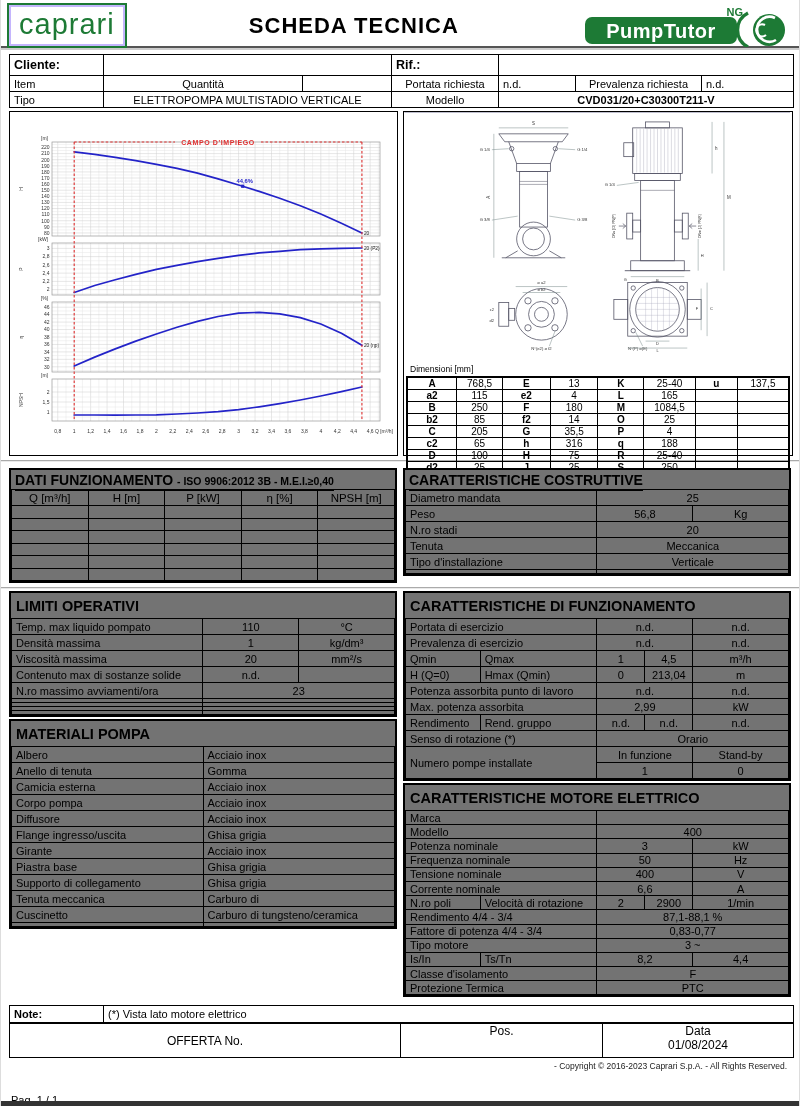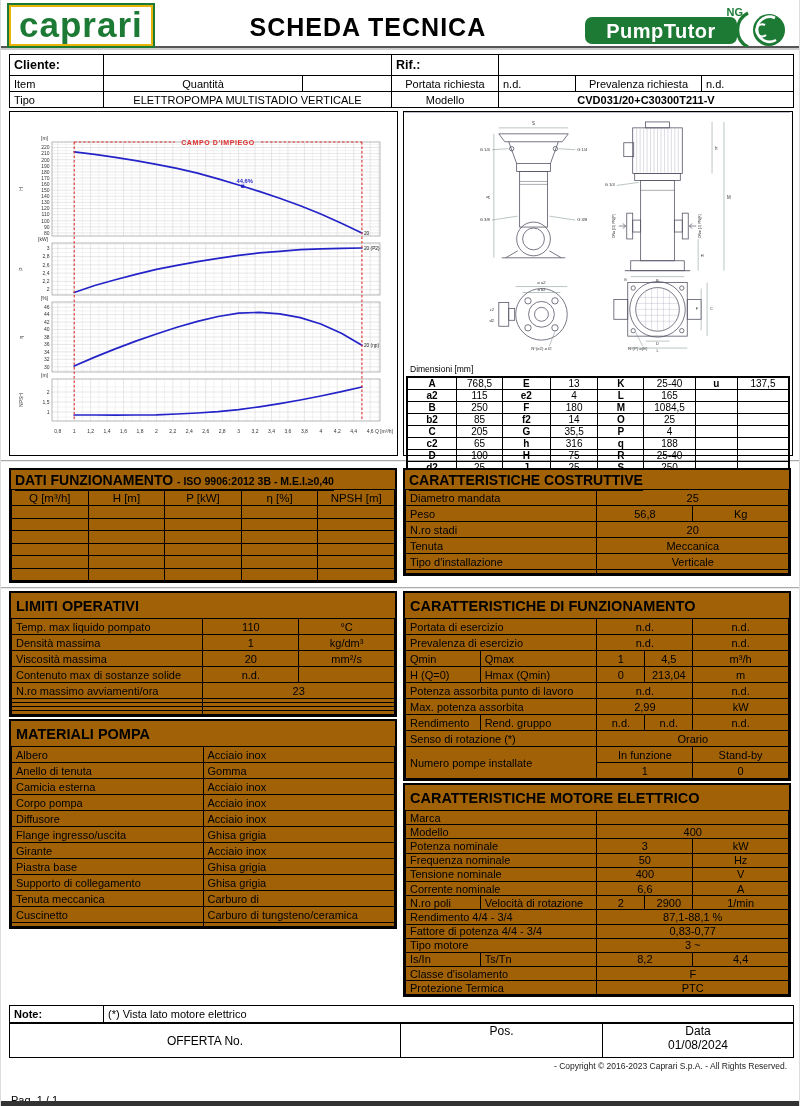--- a/index.html
+++ b/index.html
@@ -1,23 +1,23 @@
 <!DOCTYPE html>
 <html><head>
 <meta charset="utf-8">
 <style>
   html,body{margin:0;padding:0;background:#fff;}
   .page{width:800px;height:1106px;position:relative;background:#fff;color:#000;
         font-family:"Liberation Sans",sans-serif;overflow:hidden;box-sizing:border-box;
         border-left:1px solid #ddd;border-right:1px solid #ddd;}
   
   .hdr{display:flex;align-items:flex-start;padding:5px 8px 0 8px;height:44px;box-sizing:border-box;}
-  .brandbox{border:2px solid #eab308;padding:0 8px;box-shadow:0 0 0 1px #fff inset,0 0 0 2px #1d7a35;
-            font-size:35px;font-weight:bold;color:#1d7a35;letter-spacing:1px;line-height:35px;height:37px;}
-  .hdr-title{flex:1;text-align:center;font-size:25px;font-weight:bold;letter-spacing:1px;padding-top:8px;}
+  .brandbox{border:2px solid #c4b5fd;padding:0 8px;box-shadow:0 0 0 1px #fff inset,0 0 0 2px #1d7a35;
+            font-size:29px;font-weight:normal;color:#1d7a35;letter-spacing:1px;line-height:35px;height:37px;}
+  .hdr-title{flex:1;text-align:center;font-size:22px;font-weight:bold;letter-spacing:1px;padding-top:8px;}
   .sep-dark{height:2px;background:#555;border-bottom:2px solid #ccc;margin:2px 0 4px 0;}
   .sep-lite{height:1px;background:#aaa;border-bottom:1px solid #e9e9e9;margin:4px 0 2px 0;}
   
   table{border-collapse:collapse;table-layout:fixed;}
   td,th{border:1px solid #000;font-size:11px;padding:0 4px;white-space:nowrap;overflow:hidden;font-weight:normal;}
   .lbl{text-align:left;}
   .ctr{text-align:center;}
   .b{font-weight:bold;}
   
   .t-info{width:784px;margin:0 8px;}
@@ -27,21 +27,21 @@
   .main{display:flex;gap:5px;margin:3px 0 0 8px;}
   .mleft{width:389px;height:345px;border:1px solid #000;box-sizing:border-box;}
   .mright{width:390px;height:345px;border:1px solid #000;box-sizing:border-box;}
   .dim-wrap{padding:0 2px 2px 2px;}
   .dim-tab{font-size:8.5px;padding:0 4px 1px 4px;display:inline-block;}
   .t-dims{width:100%;border:2px solid #000;}
   .t-dims td{font-size:10px;height:10.5px;text-align:center;padding:0 2px;}
   .t-dims td.key{font-weight:bold;}
   
   .secrow{display:flex;gap:6px;margin:6px 8px 0 8px;align-items:flex-start;}
-  .sec{width:calc(50% - 3px);border:2px solid #000;box-sizing:border-box;background:#a16207;}
+  .sec{width:calc(50% - 3px);border:2px solid #000;box-sizing:border-box;background:#737373;}
   .sec h2{margin:0;padding:2px 4px 1px 4px;font-size:14px;}
   .sec h2 .tline{border-bottom:2.5px solid #000;padding-bottom:1px;}
   .sec h2 .sub{font-size:10.5px;}
   .sec h2.big{padding:5px 5px 4px 5px;font-size:14.5px;}
   .sec table{width:100%;}
   .kv td{padding:1.5px 4px;}
   .kv.tight td{padding:0.6px 4px;}
   .t-dati th{font-size:11.5px;height:15px;text-align:center;}
   .t-dati td{height:11.5px;}
   

